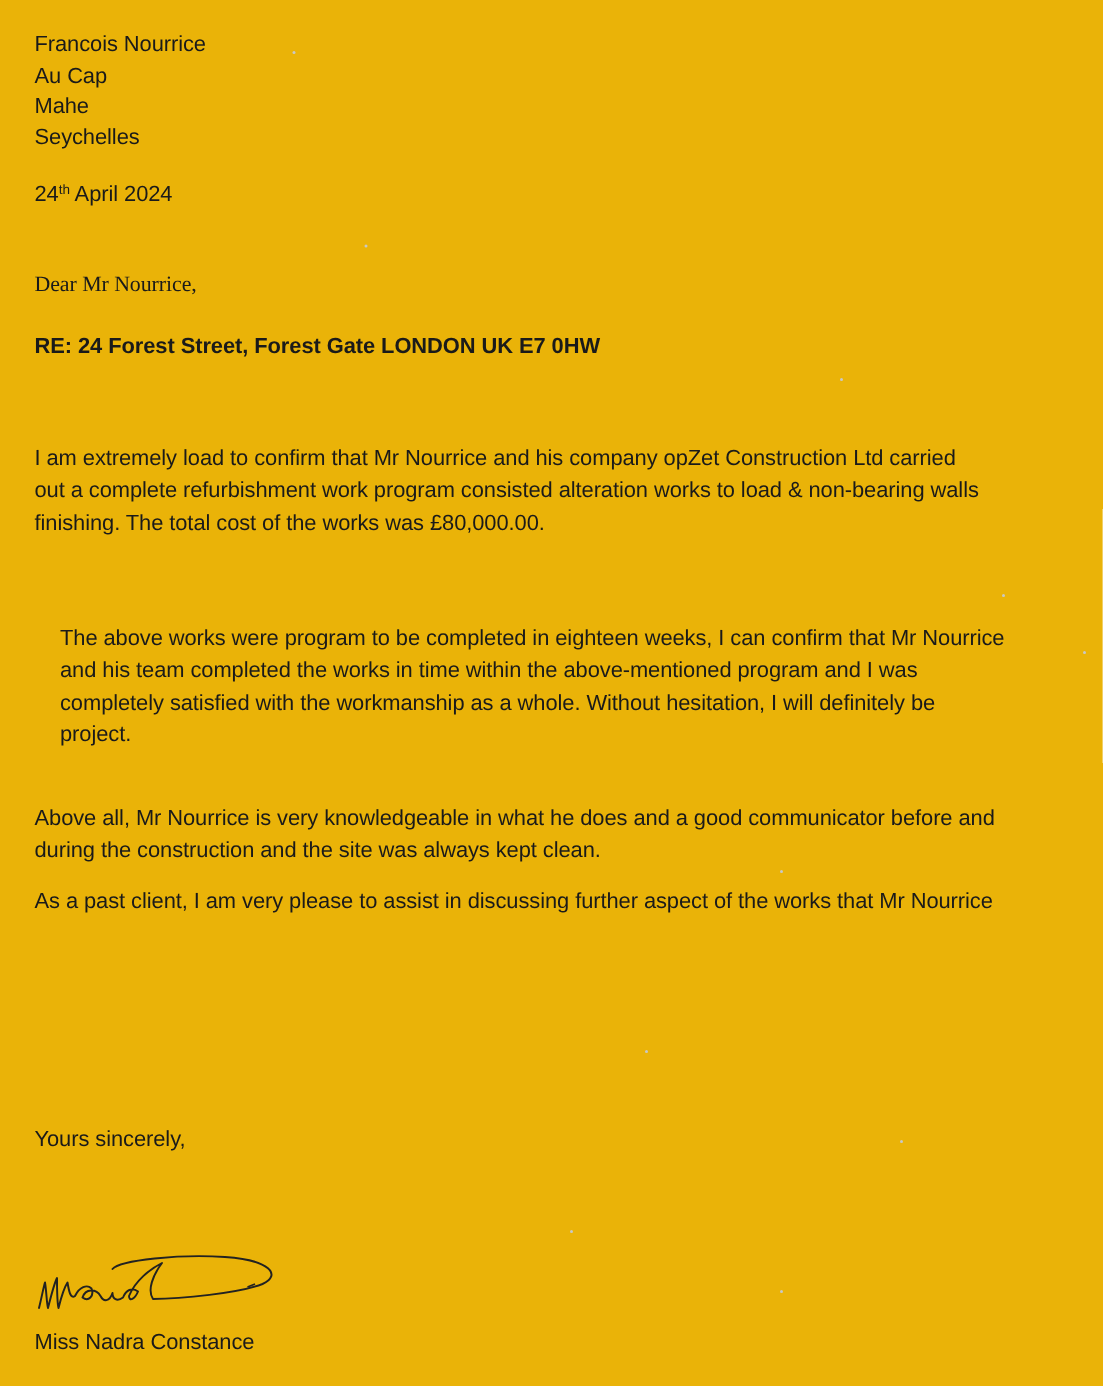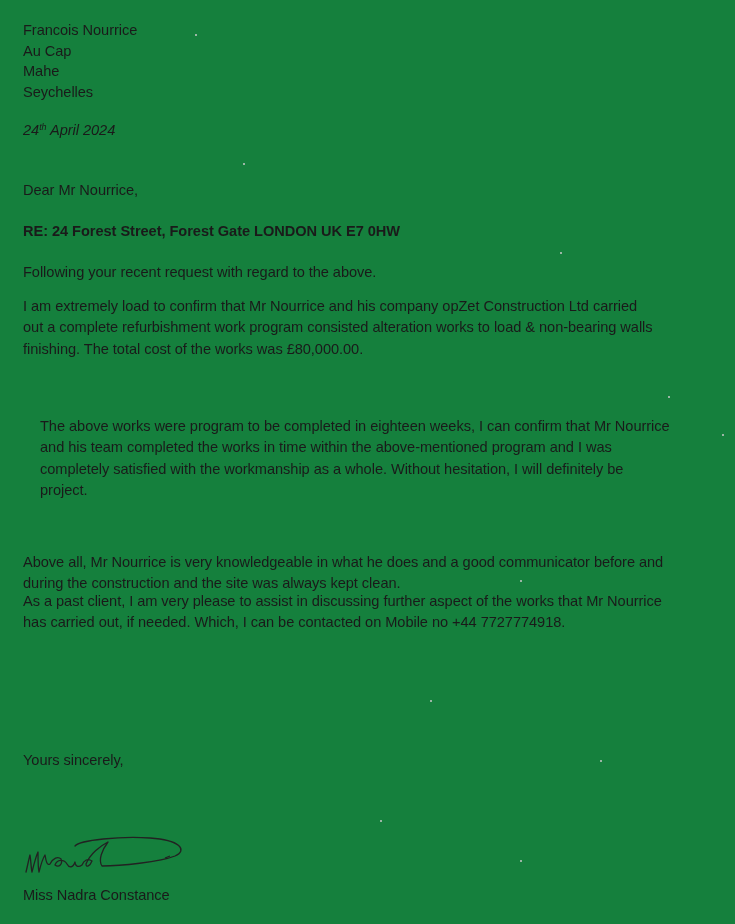--- a/index.html
+++ b/index.html
@@ -1,29 +1,29 @@
 <!DOCTYPE html>
 <html><head>
   <meta charset="utf-8">
   <style>
     html, body { margin: 0; padding: 0; background: #ffffff; }
     body { width: 735px; height: 924px; position: relative; overflow: hidden;
            font-family: "Liberation Sans", "DejaVu Sans", sans-serif; color: #1a1a1a; }
-    .page { position: absolute; left: 0; top: 0; width: 735px; height: 924px; background: #15803d; }
+    .page { position: absolute; left: 0; top: 0; width: 735px; height: 924px; background: #eab308; }
     .txt { position: absolute; left: 23px; font-size: 14.6px; line-height: 20.5px; white-space: nowrap; letter-spacing: -0.05px; }
     .addr { top: 20px; }
     .addr div { height: 20.5px; }
-    .date { top: 120px; font-style: italic; }
+    .date { top: 120px; }
     .date sup { font-size: 9px; vertical-align: 5px; line-height: 0; }
-    .salutation { top: 180px; }
+    .salutation { top: 180px; font-family: Liberation Serif, serif; }
     .re { top: 221px; font-weight: bold; }
     .p0 { top: 262px; }
     .p1 { top: 296px; }
     .p2 { top: 416px; margin-left: 17px; }
-    .p3 { top: 536px; margin-top: 16px; }
+    .p3 { top: 536px; }
     .p4 { top: 591px; }
     .para div { height: 21.3px; }
     .closing { top: 750px; }
     .signame { top: 885px; }
     .sig { position: absolute; left: 20px; top: 828px; width: 170px; height: 50px; }
     .speck { position: absolute; width: 2px; height: 2px; background: #c8c8c8; border-radius: 1px; }
   </style>
 </head>
 <body>
 
@@ -35,23 +35,20 @@
     <div>Mahe</div>
     <div>Seychelles</div>
   </div>
 
   <div class="txt date"><span>24</span><sup>th</sup><span> April 2024</span></div>
 
   <div class="txt salutation">Dear Mr Nourrice,</div>
 
   <div class="txt re">RE: 24 Forest Street, Forest Gate LONDON UK E7 0HW</div>
 
-  <div class="txt para p0">
-    <div>Following your recent request with regard to the above.</div>
-  </div>
 
   <div class="txt para p1">
     <div>I am extremely load to confirm that Mr Nourrice and his company opZet Construction Ltd carried</div>
     <div>out a complete refurbishment work program consisted alteration works to load &amp; non-bearing walls</div>
     <div>finishing. The total cost of the works was £80,000.00.</div>
   </div>
 
   <div class="txt para p2">
     <div>The above works were program to be completed in eighteen weeks, I can confirm that Mr Nourrice</div>
     <div>and his team completed the works in time within the above-mentioned program and I was</div>
@@ -59,21 +56,20 @@
     <div>project.</div>
   </div>
 
   <div class="txt para p3">
     <div>Above all, Mr Nourrice is very knowledgeable in what he does and a good communicator before and</div>
     <div>during the construction and the site was always kept clean.</div>
   </div>
 
   <div class="txt para p4">
     <div>As a past client, I am very please to assist in discussing further aspect of the works that Mr Nourrice</div>
-    <div>has carried out, if needed. Which, I can be contacted on Mobile no +44 7727774918.</div>
   </div>
 
   <div class="txt closing">Yours sincerely,</div>
 
   <svg class="sig" viewBox="0 0 170 50">
     <path d="M6,44 C8,36 9,30 10,27 C11,33 11,40 12,44 C14,36 16,28 18,24 C18,32 18,40 19,44
              C21,36 23,30 25,27 C26,33 27,38 30,36 C33,30 38,28 41,31 C43,36 39,40 35,37
              C37,31 44,31 47,36 C49,40 53,40 55,34 C55,38 58,40 62,37 C64,32 68,30 72,33
              C70,38 66,40 66,36 C70,26 80,18 88,14 C82,22 78,32 82,38 C100,38 140,34 155,28
              C168,22 160,12 130,10 C100,8 60,12 55,18" fill="none" stroke="#222" stroke-width="1.3" stroke-linecap="round" stroke-linejoin="round"></path>

